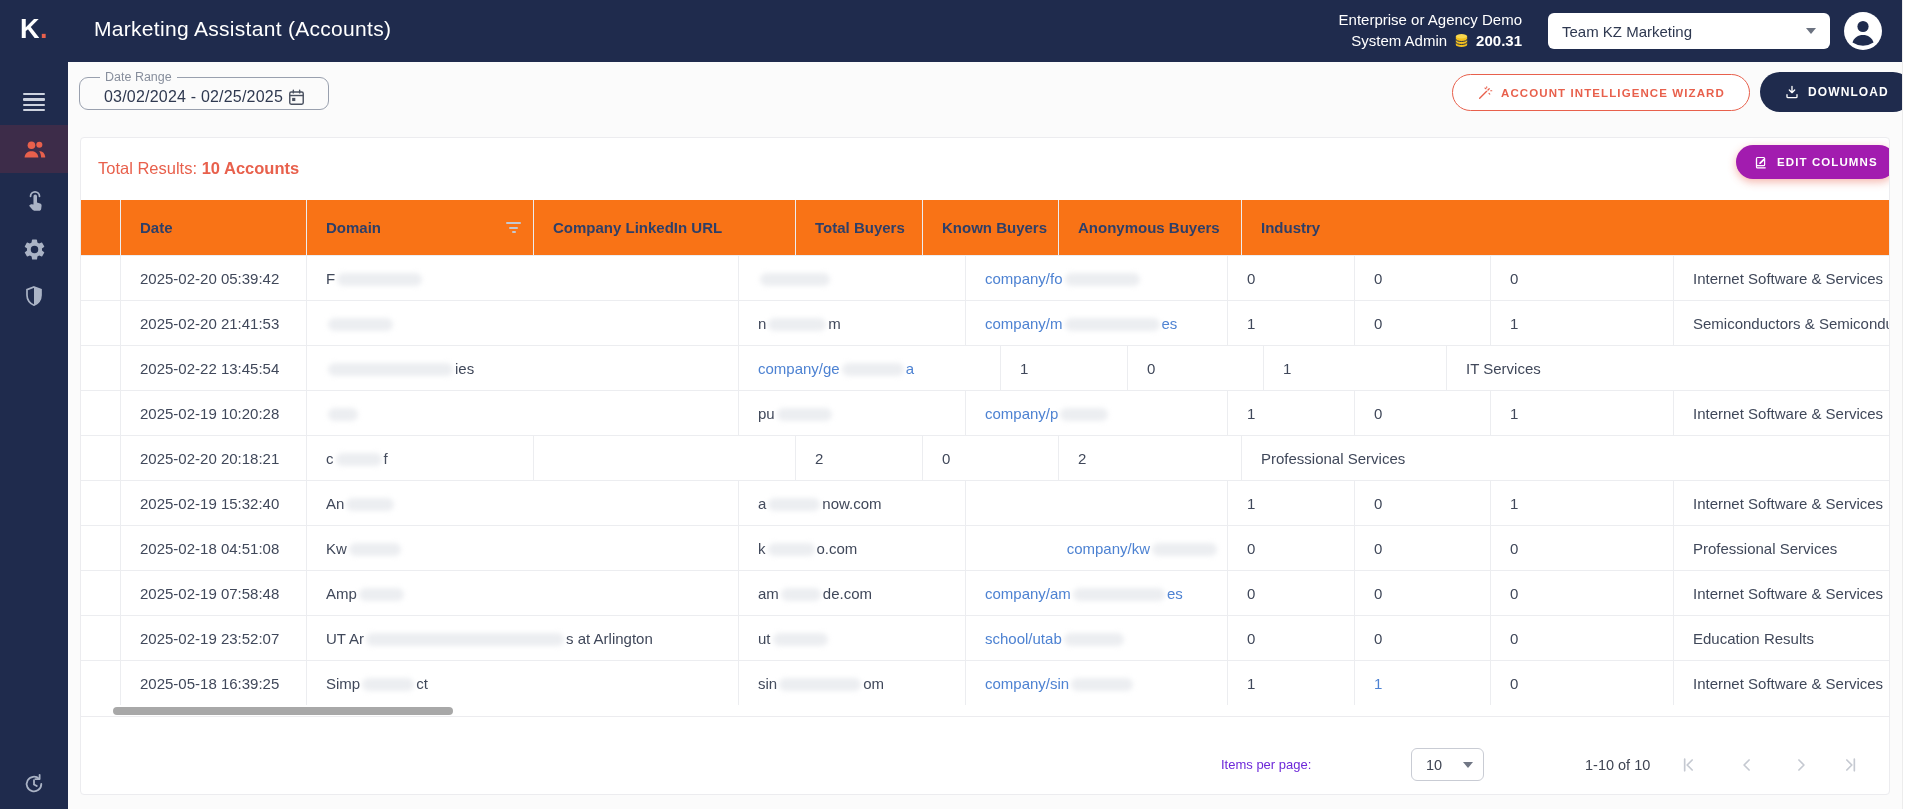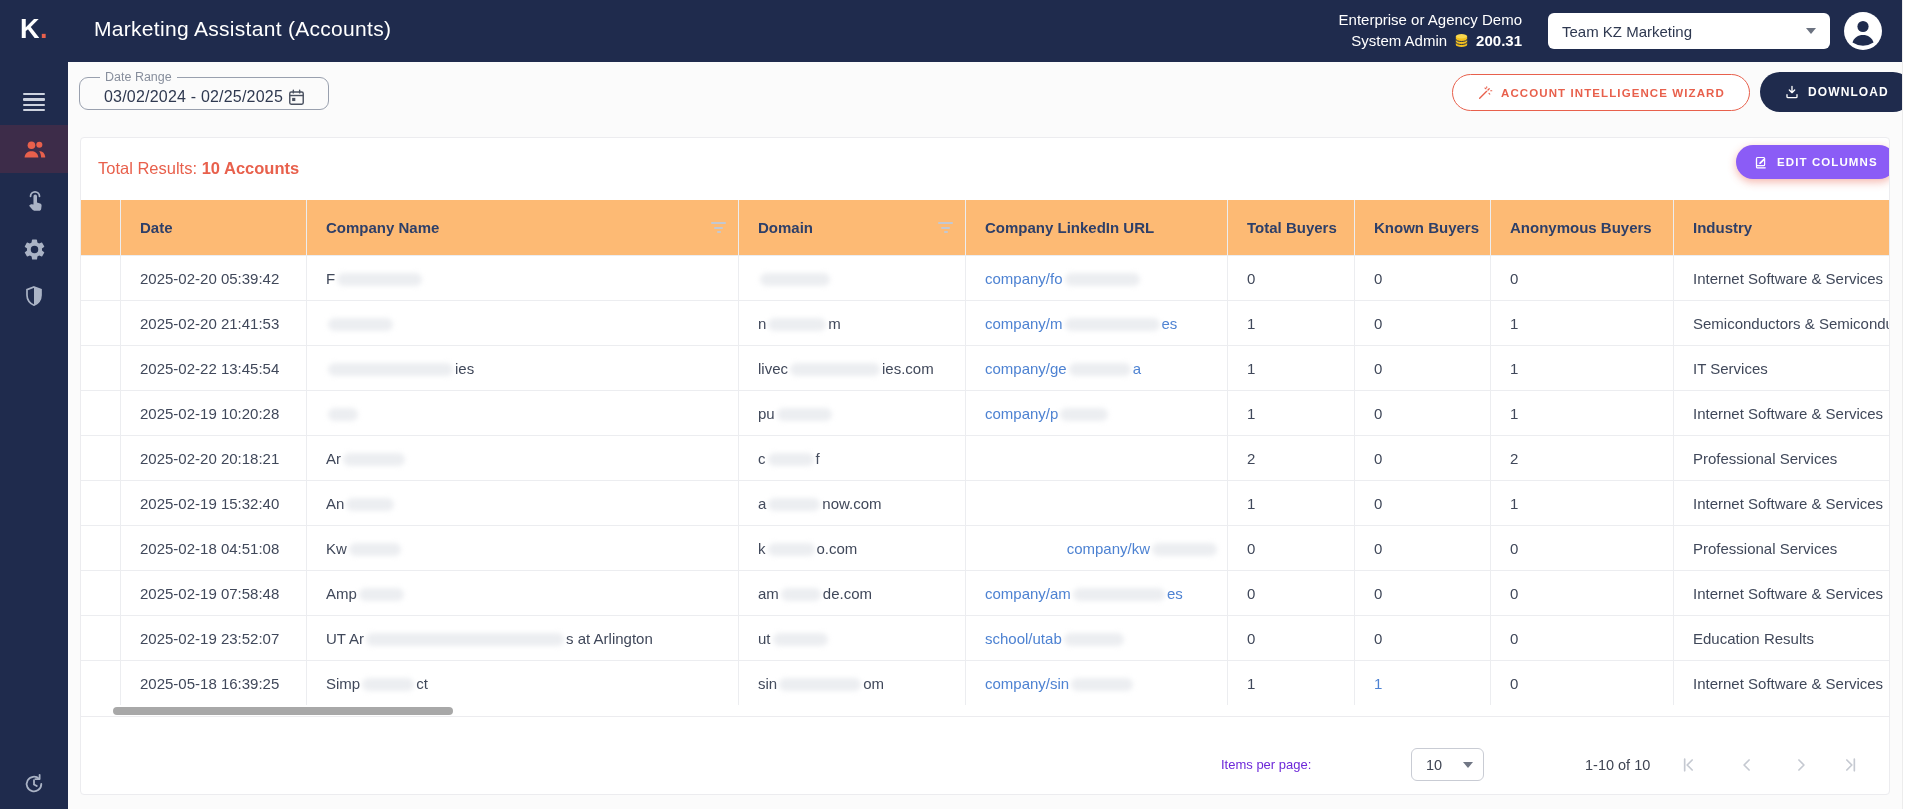--- a/index.html
+++ b/index.html
@@ -44,27 +44,27 @@
        border-radius:20px;font-weight:600;letter-spacing:1.1px;cursor:pointer;box-sizing:border-box;white-space:nowrap;}
   .btn-wizard{left:1384px;top:12px;height:37px;padding:0 24px;background:#fff;border:1px solid #e8604c;color:#e8604c;font-size:11.5px;}
   .btn-download{left:1692px;top:10px;height:40px;padding:0 24px;background:#1f2b4d;color:#fff;font-size:12px;}
 
   
   .card{position:absolute;left:12px;top:75px;width:1810px;height:658px;background:#fff;
         border:1px solid #ececef;border-radius:4px;box-sizing:border-box;overflow:hidden;}
   .results{position:absolute;left:0;top:0;width:100%;height:62px;}
   .results .txt{position:absolute;left:17px;top:21px;font-size:16.5px;color:#e8604c;}
   .results .txt b{font-weight:700;}
-  .btn-editcols{left:1655px;top:7px;height:34px;padding:0 18px;background:#8b5cf6;color:#fff;font-size:11.5px;
+  .btn-editcols{left:1655px;top:7px;height:34px;padding:0 18px;background:#a21caf;color:#fff;font-size:11.5px;
                 box-shadow:0 3px 8px rgba(232,96,76,.45);border-radius:17px;}
 
   
   .tbl{position:absolute;left:0;top:62px;width:1808px;}
   .trow{display:flex;width:1808px;box-sizing:border-box;}
-  .thead .trow{height:55px;background:#fdba74;}
+  .thead .trow{height:55px;background:#f97316;}
   .tbody .trow{height:45px;background:#fff;border-top:1px solid #ecedf0;}
   .tcell{box-sizing:border-box;border-right:1px solid #ecedf0;display:flex;align-items:center;
          padding:0 8px 0 19px;overflow:hidden;white-space:nowrap;}
   .tcell:last-child{border-right:none;padding-right:0;}
   .thead .tcell{font-size:15px;font-weight:700;color:#2e3f68;}
   .tbody .tcell{font-size:15px;color:#40485a;}
   .tcell .flex1{flex:1;}
   .link{color:#4d82d2;cursor:pointer;}
   .blob{display:inline-block;height:13px;border-radius:7px;background:#eceef1;filter:blur(2.5px);
         vertical-align:-2px;margin:0 2px;}
@@ -237,29 +237,20 @@
 
       <div class="tbl">
         <div class="thead" id="thead">
             <div class="trow">
               <div class="tcell" style="width: 40px;">
                 <span></span>
               </div>
               <div class="tcell" style="width: 186px;">
                 <span>Date</span>
               </div>
-              <div class="tcell" style="width: 432px;">
-                <span>Company Name</span>
-                <span class="flex1"></span>
-                <span class="filter-ic">
-                  <i></i>
-                  <i></i>
-                  <i></i>
-                </span>
-              </div>
               <div class="tcell" style="width: 227px;">
                 <span>Domain</span>
                 <span class="flex1"></span>
                 <span class="filter-ic">
                   <i></i>
                   <i></i>
                   <i></i>
                 </span>
               </div>
               <div class="tcell" style="width: 262px;">
@@ -317,23 +308,20 @@
               </div>
               <div class="tcell" style="width: 183px;">1</div>
               <div class="tcell" style="width: 215px; flex: 1 1 0%;">Semiconductors &amp; Semiconductor Eq</div>
             </div>
             <div class="trow">
               <div class="tcell" style="width: 40px;"></div>
               <div class="tcell" style="width: 186px;">2025-02-22 13:45:54</div>
               <div class="tcell" style="width: 432px;">
                 <span><i class="blob" style="width: 125px;"></i>ies</span>
               </div>
-              <div class="tcell" style="width: 227px;">
-                <span>livec<i class="blob" style="width: 90px;"></i>ies.com</span>
-              </div>
               <div class="tcell" style="width: 262px;">
                 <span class="link">company/ge<i class="blob" style="width: 62px;"></i>a</span>
               </div>
               <div class="tcell" style="width: 127px;">1</div>
               <div class="tcell" style="width: 136px;">
                 <span>0</span>
               </div>
               <div class="tcell" style="width: 183px;">1</div>
               <div class="tcell" style="width: 215px; flex: 1 1 0%;">IT Services</div>
             </div>
@@ -352,23 +340,20 @@
               <div class="tcell" style="width: 127px;">1</div>
               <div class="tcell" style="width: 136px;">
                 <span>0</span>
               </div>
               <div class="tcell" style="width: 183px;">1</div>
               <div class="tcell" style="width: 215px; flex: 1 1 0%;">Internet Software &amp; Services</div>
             </div>
             <div class="trow">
               <div class="tcell" style="width: 40px;"></div>
               <div class="tcell" style="width: 186px;">2025-02-20 20:18:21</div>
-              <div class="tcell" style="width: 432px;">
-                <span>Ar<i class="blob" style="width: 62px;"></i></span>
-              </div>
               <div class="tcell" style="width: 227px;">
                 <span>c<i class="blob" style="width: 46px;"></i>f</span>
               </div>
               <div class="tcell" style="width: 262px;">
                 <span class="link"></span>
               </div>
               <div class="tcell" style="width: 127px;">2</div>
               <div class="tcell" style="width: 136px;">
                 <span>0</span>
               </div>

